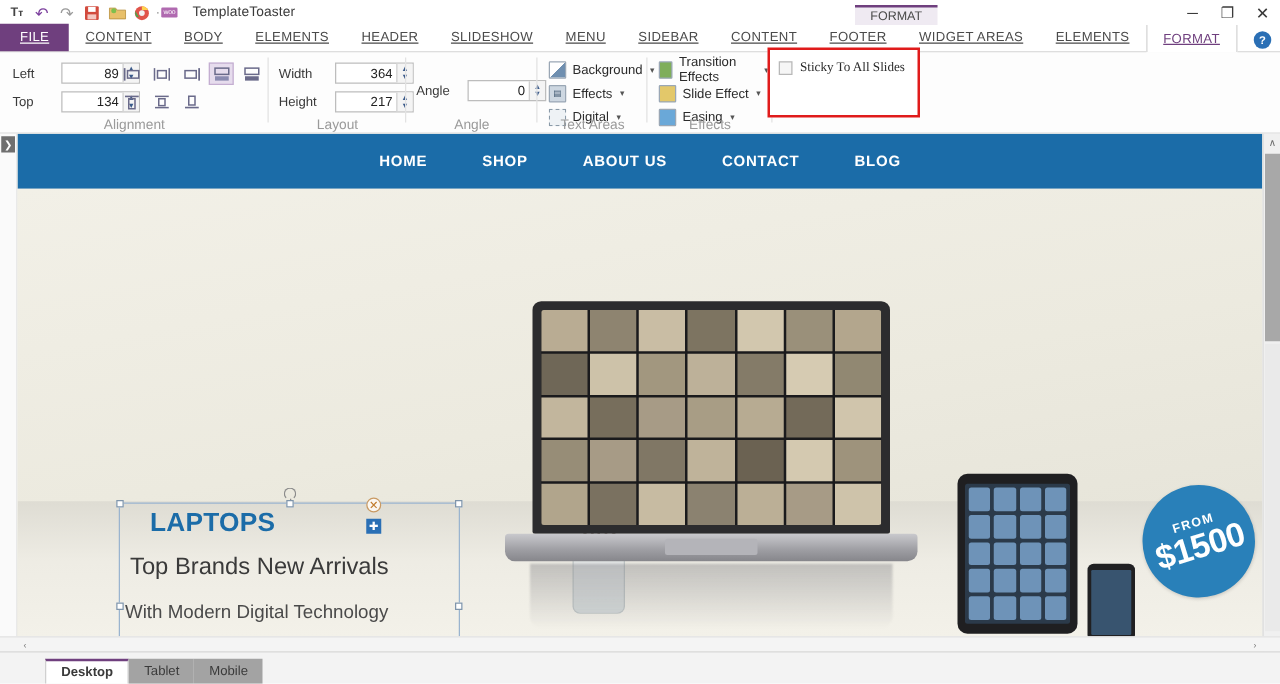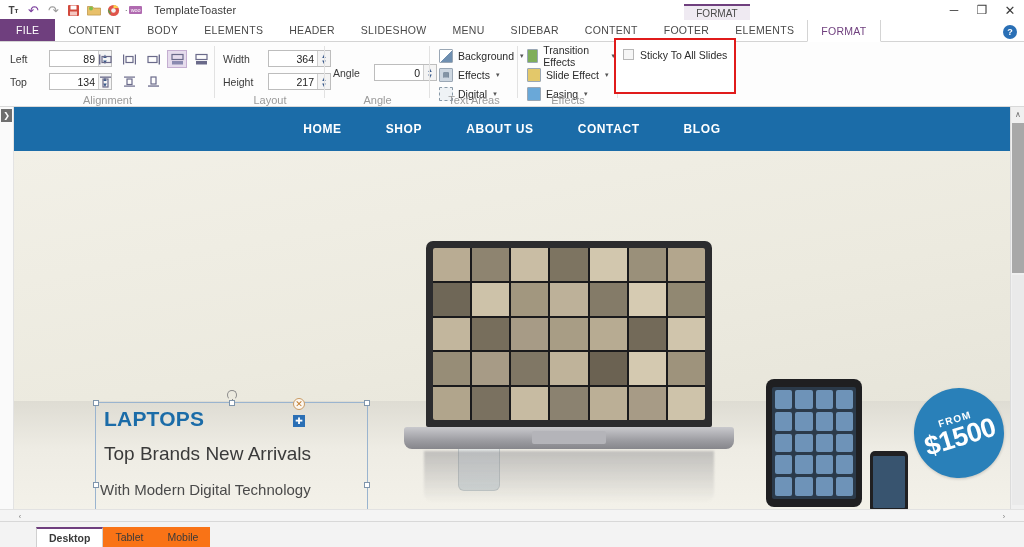--- a/index.html
+++ b/index.html
@@ -29,21 +29,21 @@
   .winctl div:last-child { font-size: 13px; }
 
   
   .tabstrip {
     position: absolute; top: 20px; left: 0; width: 1024px; height: 22px;
     background: #ffffff; border-bottom: 1px solid #d4d4d4;
     display: flex; align-items: flex-end;
   }
   .tab {
     height: 22px; padding: 0 13px; font-size: 10.5px; color: #4a4a4a;
-    display: flex; align-items: center; letter-spacing: .3px; white-space: nowrap;
+    display: flex; align-items: center; letter-spacing: .3px; white-space: nowrap; text-decoration: underline;
   }
   .tab.file { background: #6f3f7e; color: #fff; font-weight: normal; padding: 0 16px; }
   .tab.ctx-active {
     background: #ffffff; border-left: 1px solid #d4d4d4; border-right: 1px solid #d4d4d4;
     border-bottom: 1px solid #ffffff; margin-bottom: -1px; color: #6f3f7e;
   }
   
   .ctx-super {
     position: absolute; left: 684px; top: 4px; width: 66px; height: 16px;
     background: #efeaf2; border-top: 2px solid #6f3f7e;
@@ -95,21 +95,21 @@
   }
   .caret { font-size: 7px; color: #555; margin-left: 1px; }
 
   
   .redbox {
     position: absolute; left: 614px; top: 38px; width: 122px; height: 56px;
     border: 2px solid #e01b1b; background: #ffffff; z-index: 6;
   }
   .redbox .opt {
     display: flex; align-items: center; gap: 6px; height: 19px;
-    font-size: 10.5px; color: #2b2b2b; padding-left: 7px;
+    font-size: 10.5px; color: #2b2b2b; padding-left: 7px; font-family: Liberation Serif, serif;
   }
   .redbox .opt:first-child { margin-top: 5px; }
   .cbx { width: 11px; height: 11px; border: 1px solid #b8b8b8; background: #f6f6f6; }
 
   
   .canvas {
     position: absolute; top: 107px; left: 0; width: 1024px; height: 414px;
     background: #f4f4f4;
   }
   .leftrail {
@@ -208,21 +208,21 @@
     transform: rotate(-17deg); box-shadow: 0 1px 3px rgba(0,0,0,.18);
   }
   .badge .from { font-size: 10px; font-weight: bold; letter-spacing: 1.2px; margin-bottom: -2px; }
   .badge .price { font-size: 27px; font-weight: bold; letter-spacing: -.5px; }
 
   
   .ta {
     position: absolute; left: 81px; top: 251px; width: 273px; height: 166px;
     background: rgba(240,239,230,.0); border: 1px solid #9ab4cf;
   }
-  .ta .h1 { position: absolute; left: 8px; top: 4px; font-size: 21px; font-weight: bold; color: #1b6ca8; letter-spacing: .2px; }
+  .ta .h1 { position: absolute; left: 24px; top: 4px; font-size: 21px; font-weight: bold; color: #1b6ca8; letter-spacing: .2px; }
   .ta .h2 { position: absolute; left: 8px; top: 40px; font-size: 19px; color: #3a3a3a; }
   .ta .h3 { position: absolute; left: 4px; top: 78px; font-size: 15px; color: #4a4a4a; }
   .ta .btn {
     position: absolute; left: 6px; top: 116px; width: 78px; height: 28px;
     background: #1b6ca8; color: #fff; font-size: 9.5px; font-weight: bold; letter-spacing: .4px;
     display: flex; align-items: center; justify-content: center;
   }
   .hnd {
     position: absolute; width: 6px; height: 6px; background: #fff; border: 1px solid #7f95ab;
   }
@@ -268,21 +268,21 @@
   .devbar {
     position: absolute; left: 0; bottom: 0; width: 1024px; height: 26px;
     background: #f3f3f3; border-top: 1px solid #d8d8d8; display: flex; align-items: flex-end;
   }
   .devtab {
     height: 20px; padding: 0 12px; font-size: 10.5px; color: #3a3a3a;
     display: flex; align-items: center; background: #ffffff;
     border-left: 1px solid #d0d0d0; border-right: 1px solid #d0d0d0;
   }
   .devtab.active { border-top: 2px solid #6f3f7e; font-weight: bold; }
-  .devtab.plain { background: #f97316; border-left: none; border-right: none; }
+  .devtab.plain { background: #a3a3a3; border-left: none; border-right: none; }
   .devspacer { width: 36px; }
 </style>
 </head>
 <body>
 
 <div id="app">
 
   <div class="titlebar">
     <div class="qat">
       <div class="qat-btn" style="font-weight:bold;font-size:10px;">T<span style="font-size:8px;">т</span></div>
@@ -326,20 +326,21 @@
     <div class="tab file">FILE</div>
     <div class="tab">CONTENT</div>
     <div class="tab">BODY</div>
     <div class="tab">ELEMENTS</div>
     <div class="tab">HEADER</div>
     <div class="tab">SLIDESHOW</div>
     <div class="tab">MENU</div>
     <div class="tab">SIDEBAR</div>
     <div class="tab">CONTENT</div>
     <div class="tab">FOOTER</div>
+    <div class="tab">WIDGET AREAS</div>
     <div class="tab">ELEMENTS</div>
     <div class="tab ctx-active">FORMAT</div>
   </div>
   <div class="ctx-super">FORMAT</div>
   <div class="winctl" style="top:22px;right:0;">
     <div>
       <span style="display:flex;align-items:center;justify-content:center;width:14px;height:14px;border-radius:50%;background:#2a6fb5;color:#fff;font-size:9px;font-weight:bold;">?</span>
     </div>
   </div>
 

